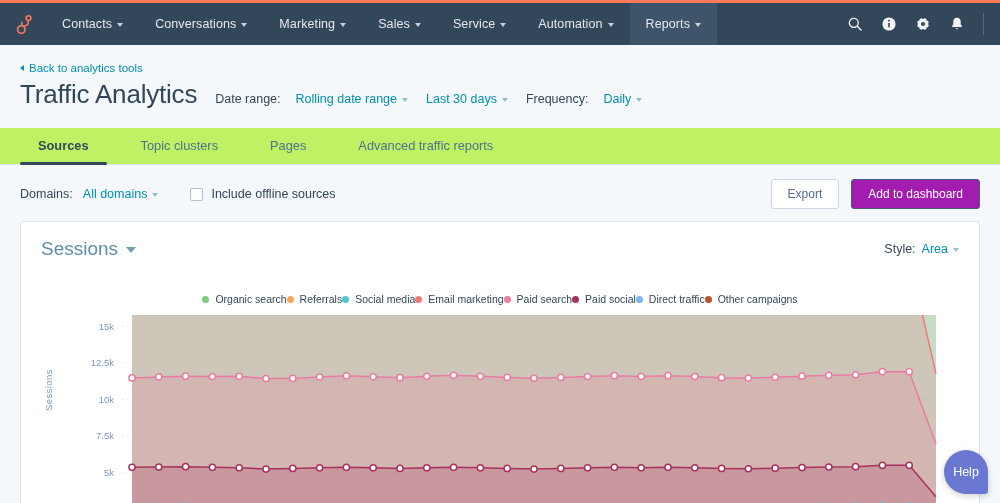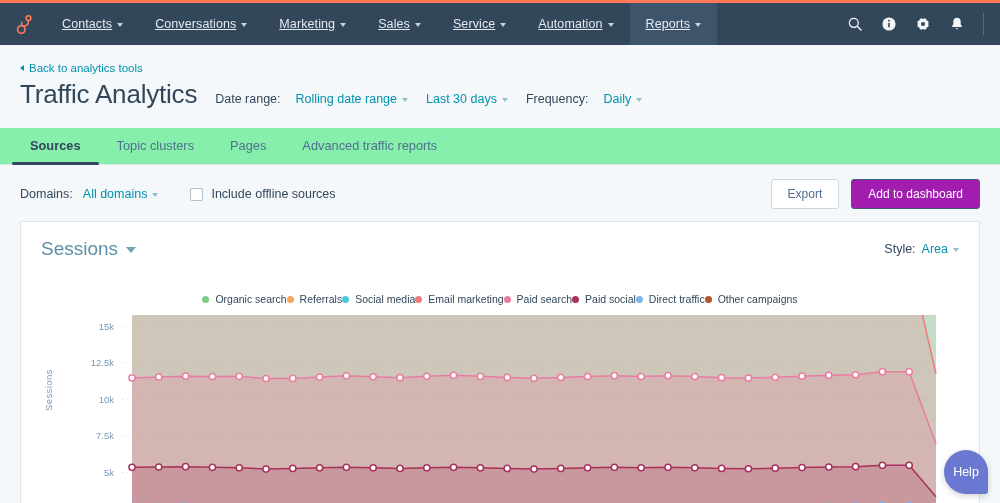--- a/index.html
+++ b/index.html
@@ -19,21 +19,21 @@
     position: relative;
   }
   .logo-cell {
     width: 46px; display: flex; align-items: center; justify-content: center;
   }
   .nav-items { display: flex; align-items: stretch; }
   .nav-item {
     display: flex; align-items: center; gap: 5px;
     padding: 0 16px;
     color: #e5eaf0; font-size: 12.5px; letter-spacing: .1px;
-    cursor: pointer; white-space: nowrap; text-decoration: underline;
+    cursor: pointer; white-space: nowrap;
   }
   .nav-item.active { background: #3e546b; }
   .caret-dn {
     width: 0; height: 0;
     border-left: 3.5px solid transparent;
     border-right: 3.5px solid transparent;
     border-top: 4px solid currentColor;
     opacity: .85; margin-top: 2px;
   }
   .nav-right {
@@ -82,23 +82,23 @@
   .ctrl-group { display: flex; align-items: baseline; gap: 15px; }
   .ctrl-label { font-size: 12.5px; color: #33475b; }
   .ctrl-link {
     display: inline-flex; align-items: center; gap: 5px;
     font-size: 12.5px; color: #0091ae; cursor: pointer;
   }
   .ctrl-link .caret-dn { border-top-color: #7cb6c4; }
 
   
   .tabs {
-    display: flex; gap: 0; padding: 0 12px;
+    display: flex; gap: 16px; padding: 0 20px;
     border-bottom: 1px solid #dfe3eb; margin-top: 18px;
-    background: #86efac;
+    background: #bef264;
   }
   .tab {
     padding: 10px 18px 11px 18px;
     font-size: 12.8px; color: #516f90; cursor: pointer;
     position: relative; white-space: nowrap;
   }
   .tab.active { color: #33475b; font-weight: 600; }
   .tab.active::after {
     content: ""; position: absolute; left: 0; right: 0; bottom: -1px;
     height: 3px; background: #33475b; border-radius: 2px;

